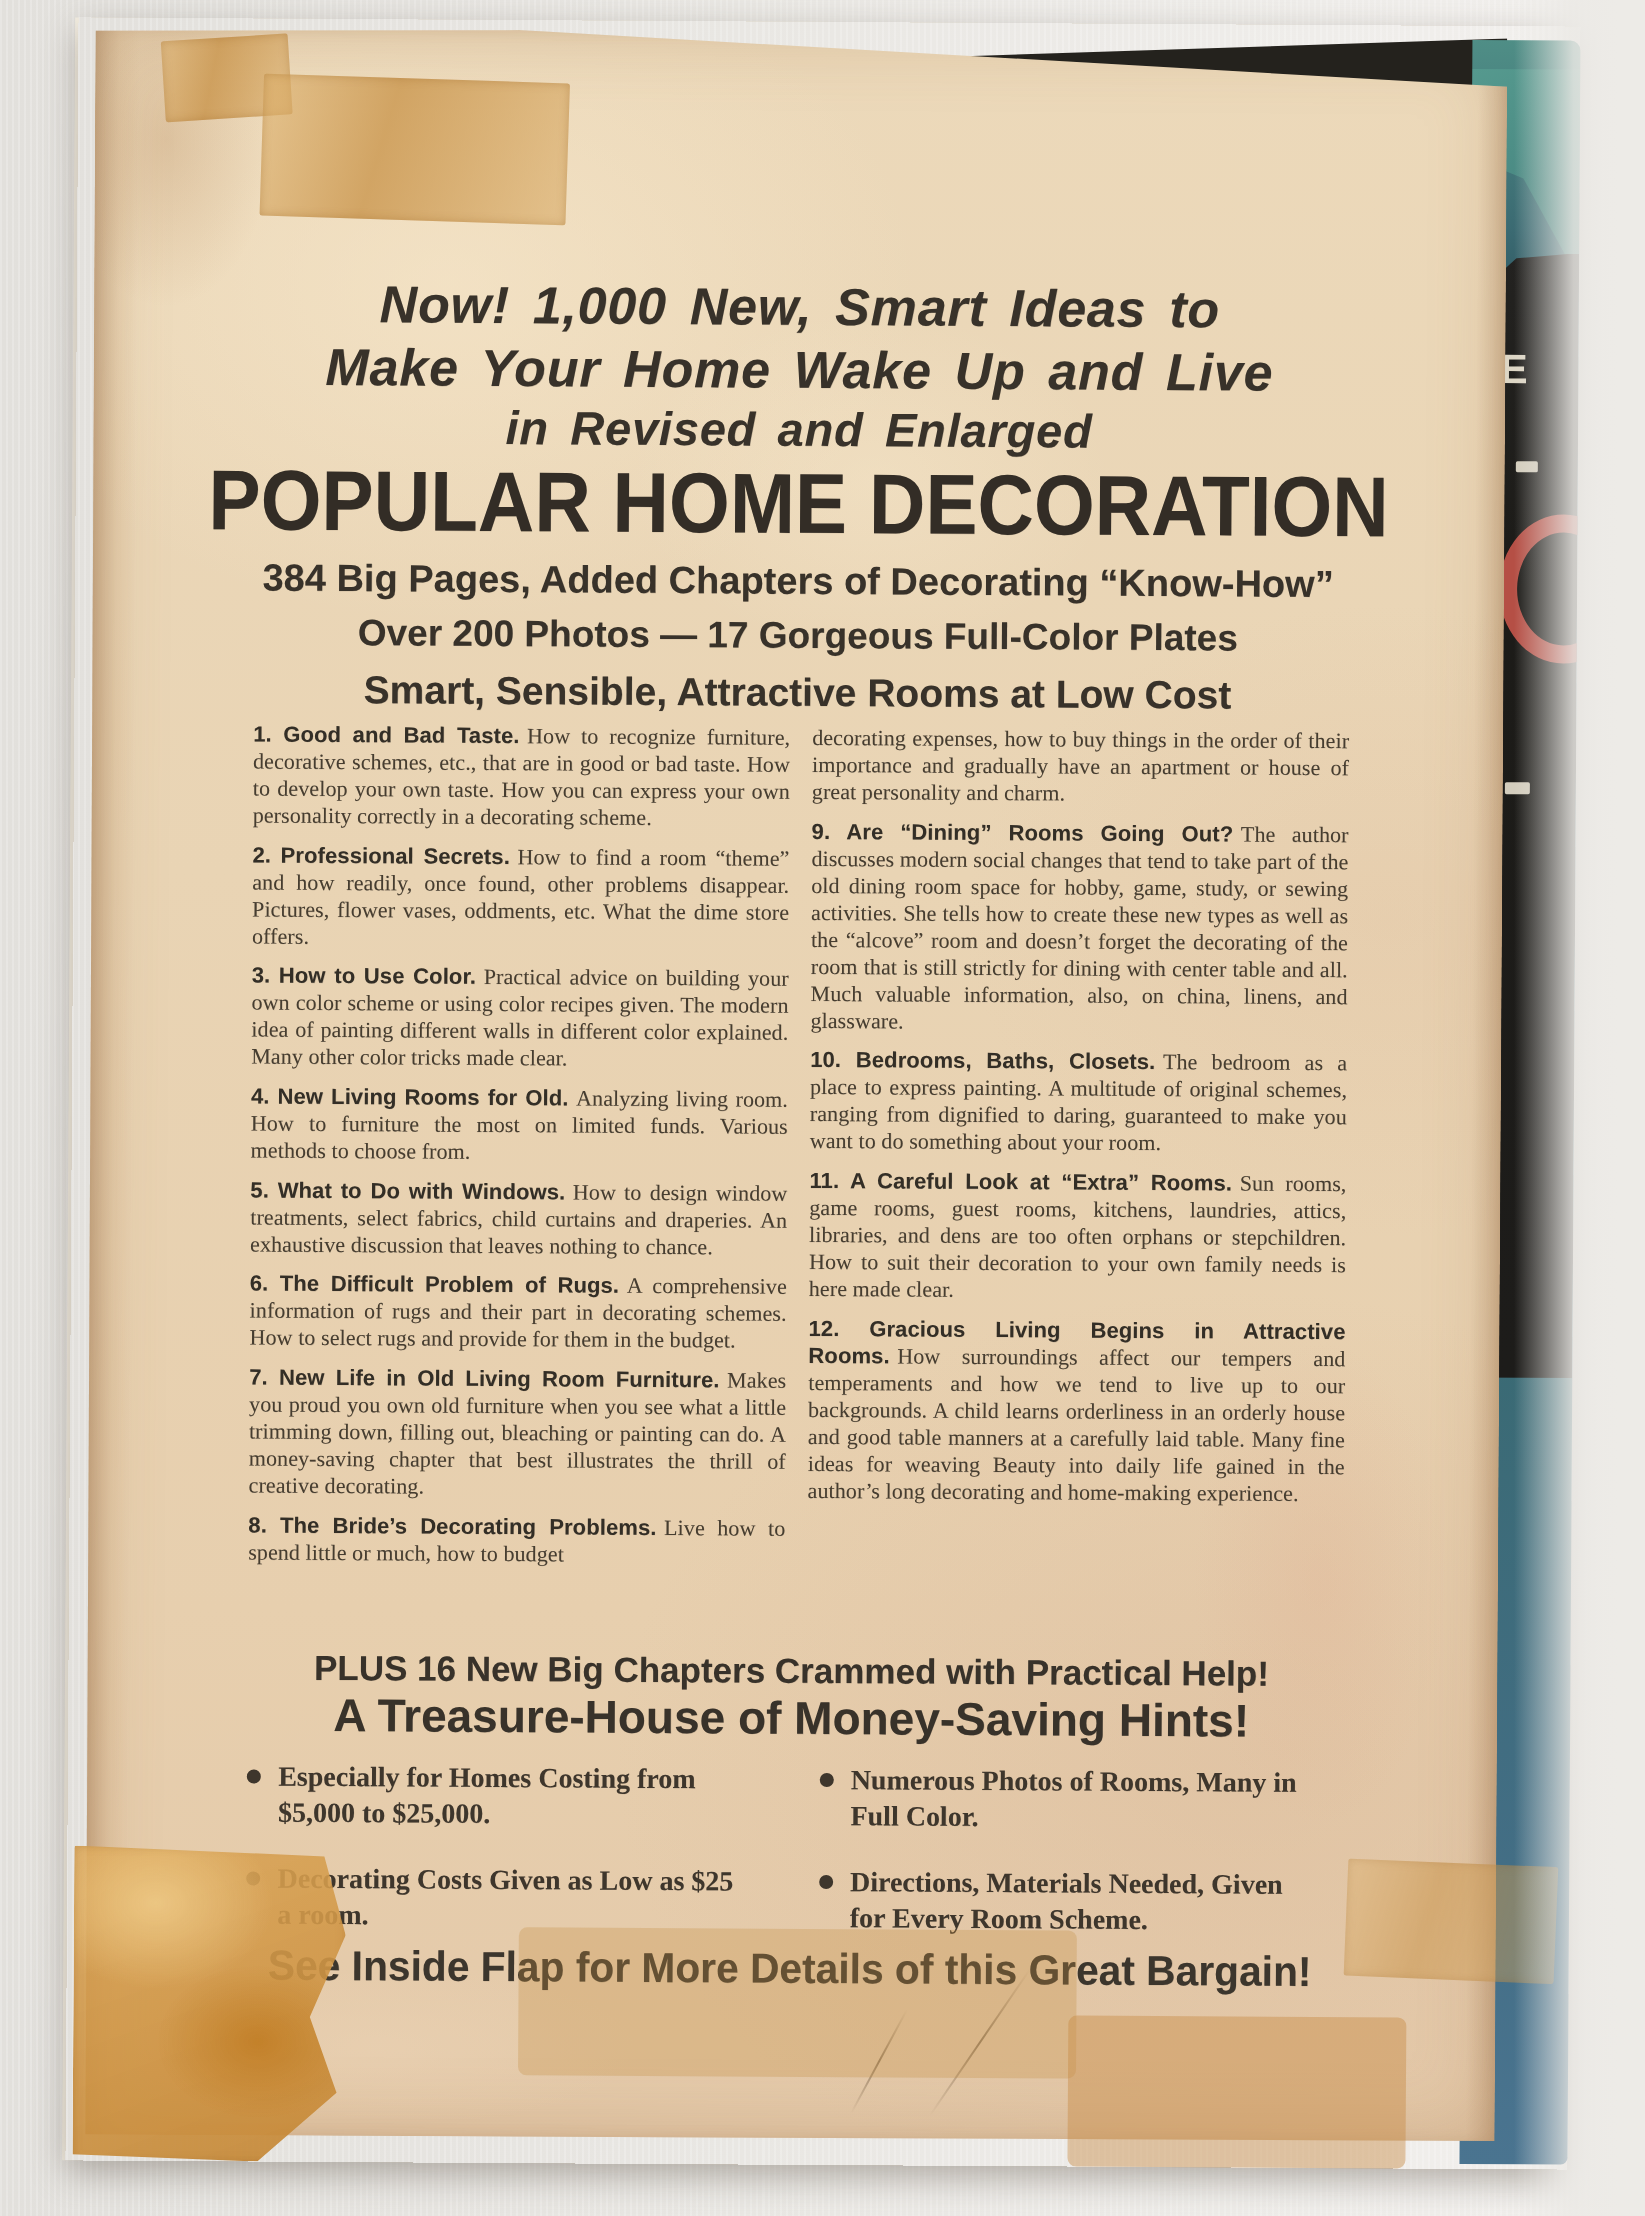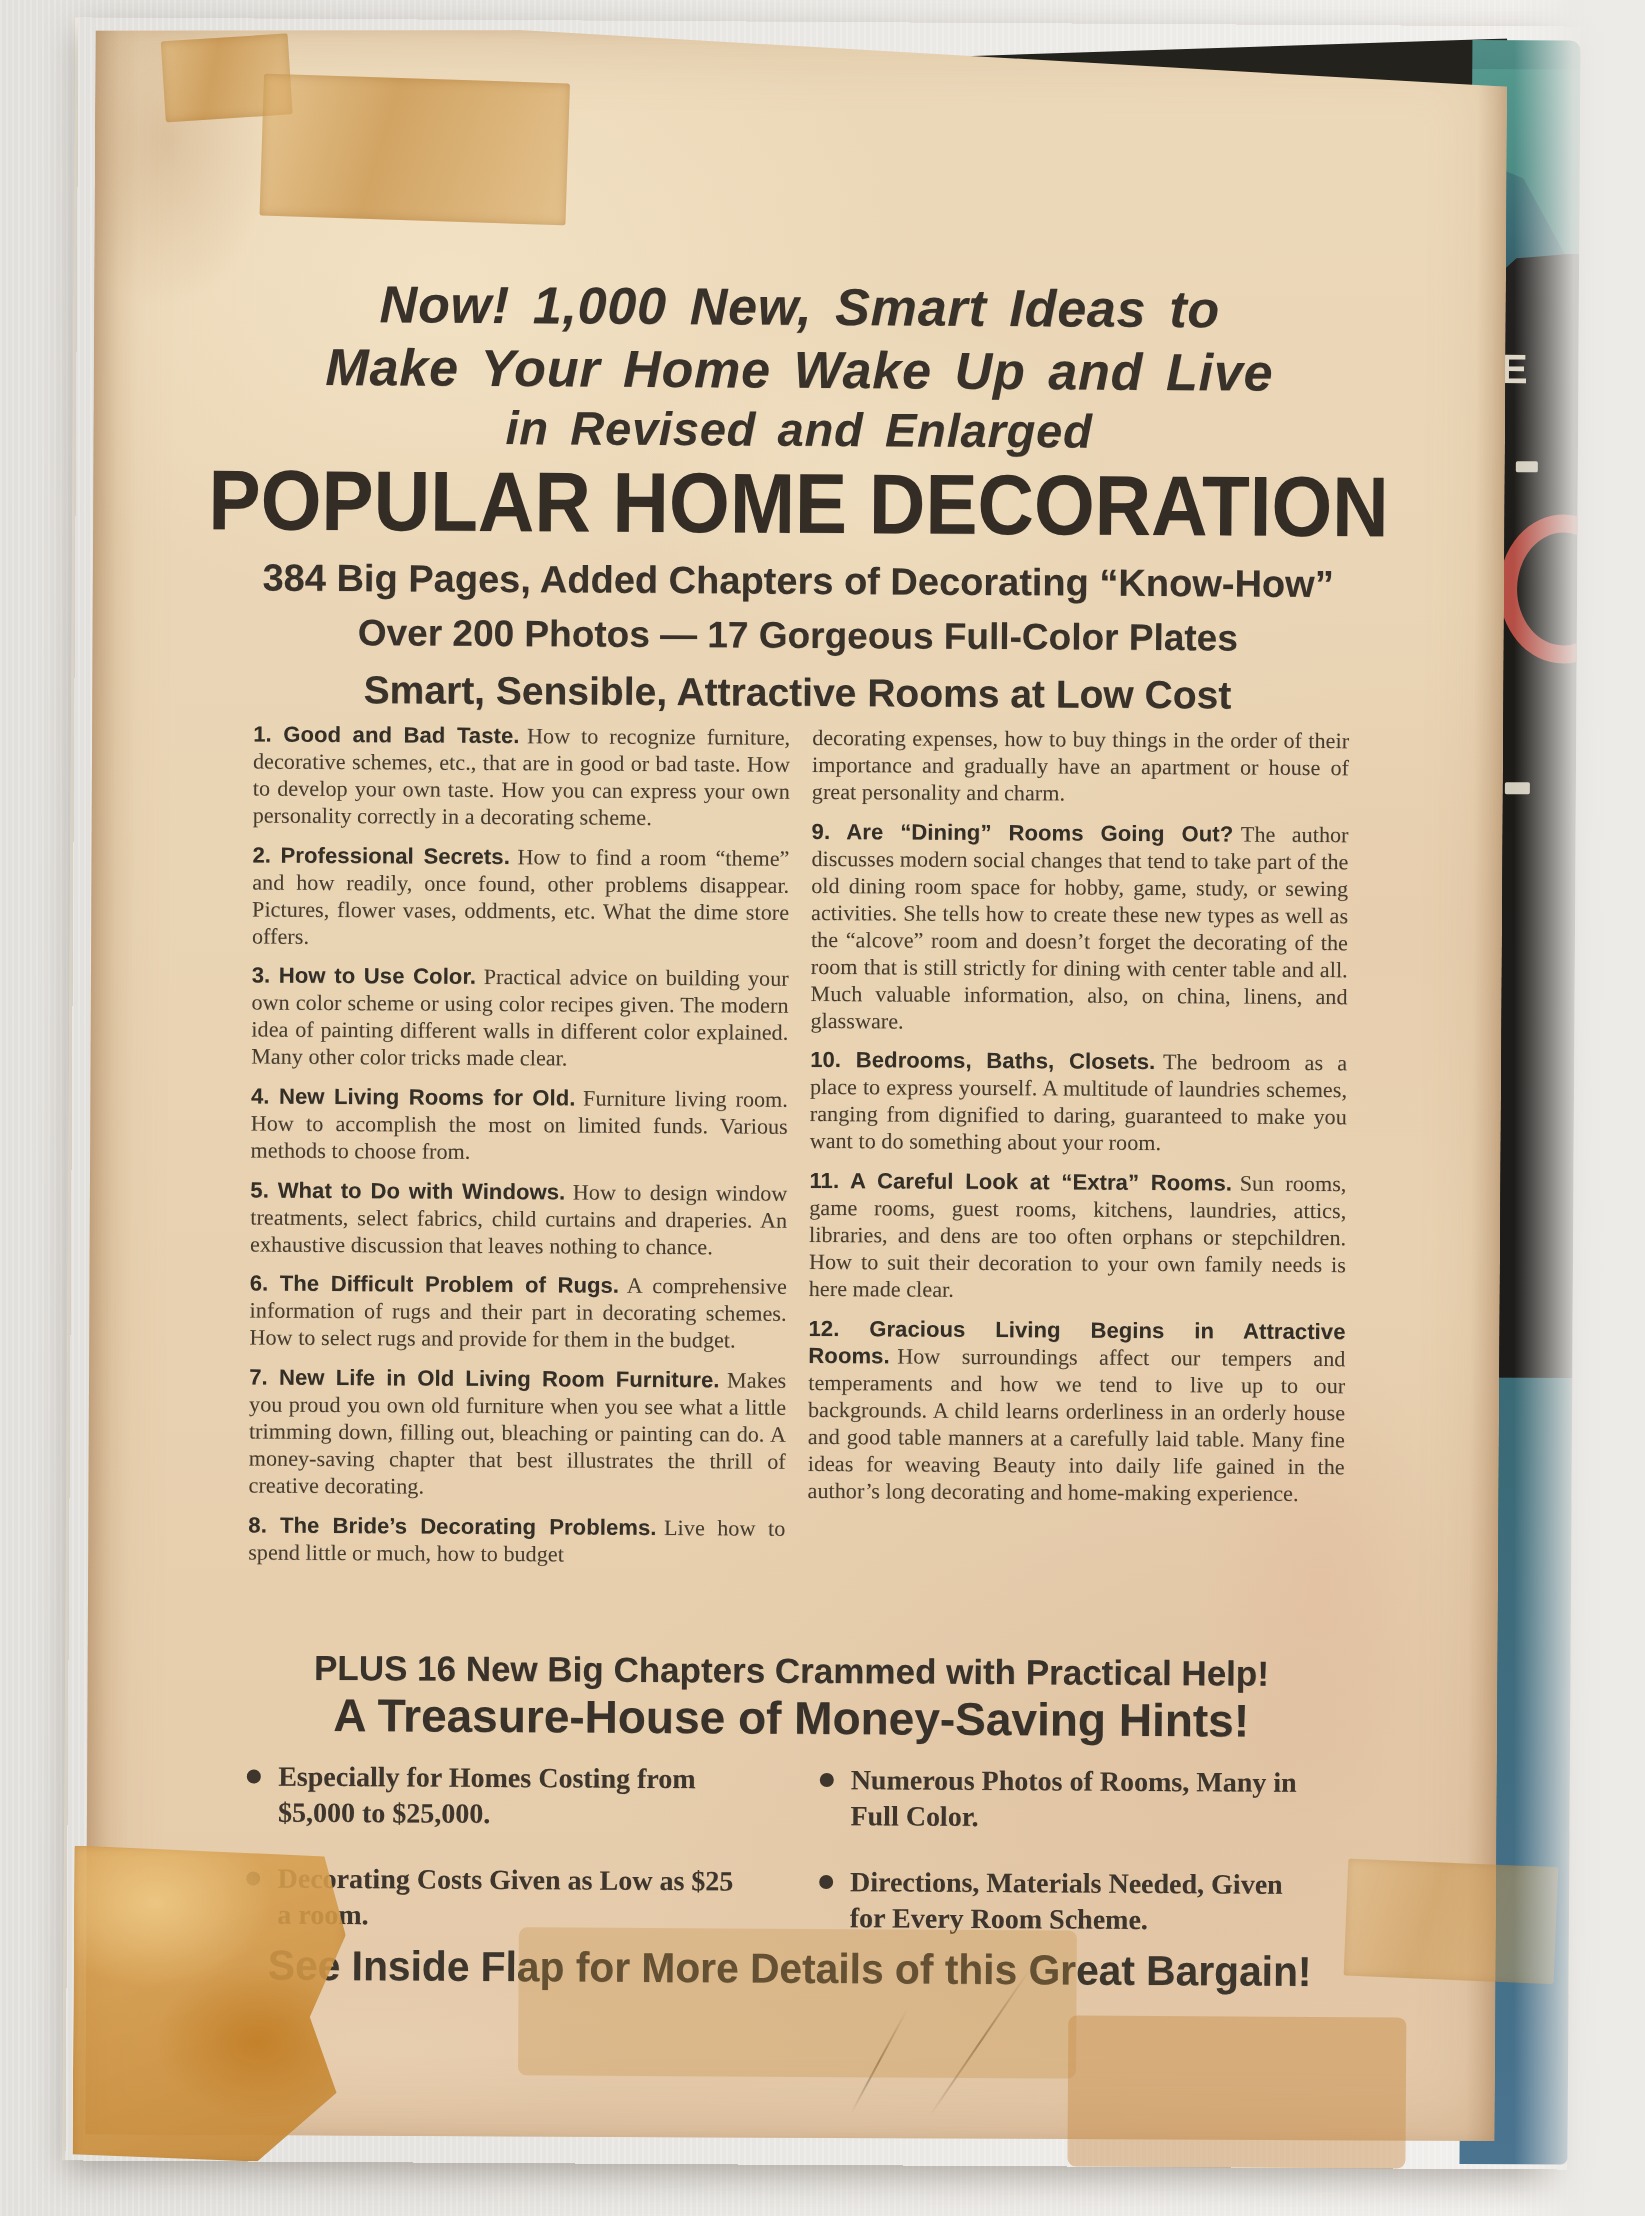--- a/index.html
+++ b/index.html
@@ -160,30 +160,30 @@
       <div class="display title-line">POPULAR HOME DECORATION</div>
       <div class="display sub1">384 Big Pages, Added Chapters of Decorating “Know-How”</div>
       <div class="display sub2">Over 200 Photos — 17 Gorgeous Full-Color Plates</div>
       <div class="display sec-heading">Smart, Sensible, Attractive Rooms at Low Cost</div>
 
       <div class="columns">
         <div class="col">
           <p class="item"><span class="item-head">1.  Good and Bad Taste.</span><span class="item-text">How to recognize furniture, decorative schemes, etc., that are in good or bad taste. How to develop your own taste. How you can express your own personality correctly in a decorating scheme.</span></p>
           <p class="item"><span class="item-head">2. Professional Secrets.</span><span class="item-text">How to find a room “theme” and how readily, once found, other problems disappear. Pictures, flower vases, oddments, etc. What the dime store offers.</span></p>
           <p class="item"><span class="item-head">3. How to Use Color.</span><span class="item-text">Practical advice on building your own color scheme or using color recipes given. The modern idea of painting different walls in different color explained. Many other color tricks made clear.</span></p>
-          <p class="item"><span class="item-head">4. New Living Rooms for Old.</span><span class="item-text">Furniture living room. How to accomplish the most on limited funds. Various methods to choose from.</span></p>
+          <p class="item"><span class="item-head">4. New Living Rooms for Old.</span><span class="item-text">Analyzing living room. How to furniture the most on limited funds. Various methods to choose from.</span></p>
           <p class="item"><span class="item-head">5. What to Do with Windows.</span><span class="item-text">How to design window treatments, select fabrics, child curtains and draperies. An exhaustive discussion that leaves nothing to chance.</span></p>
           <p class="item"><span class="item-head">6. The Difficult Problem of Rugs.</span><span class="item-text">A comprehensive information of rugs and their part in decorating schemes. How to select rugs and provide for them in the budget.</span></p>
           <p class="item"><span class="item-head">7. New Life in Old Living Room Furniture.</span><span class="item-text">Makes you proud you own old furniture when you see what a little trimming down, filling out, bleaching or painting can do. A money-saving chapter that best illustrates the thrill of creative decorating.</span></p>
           <p class="item"><span class="item-head">8. The Bride’s Decorating Problems.</span><span class="item-text">Live how to spend little or much, how to budget</span></p>
         </div>
         <div class="col">
           <p class="item"><span class="item-text">decorating expenses, how to buy things in the order of their importance and gradually have an apartment or house of great personality and charm.</span></p>
           <p class="item"><span class="item-head">9. Are “Dining” Rooms Going Out?</span><span class="item-text">The author discusses modern social changes that tend to take part of the old dining room space for hobby, game, study, or sewing activities. She tells how to create these new types as well as the “alcove” room and doesn’t forget the decorating of the room that is still strictly for dining with center table and all. Much valuable information, also, on china, linens, and glassware.</span></p>
-          <p class="item"><span class="item-head">10. Bedrooms, Baths, Closets.</span><span class="item-text">The bedroom as a place to express yourself. A multitude of laundries schemes, ranging from dignified to daring, guaranteed to make you want to do something about your room.</span></p>
+          <p class="item"><span class="item-head">10. Bedrooms, Baths, Closets.</span><span class="item-text">The bedroom as a place to express painting. A multitude of original schemes, ranging from dignified to daring, guaranteed to make you want to do something about your room.</span></p>
           <p class="item"><span class="item-head">11. A Careful Look at “Extra” Rooms.</span><span class="item-text">Sun rooms, game rooms, guest rooms, kitchens, laundries, attics, libraries, and dens are too often orphans or stepchildren. How to suit their decoration to your own family needs is here made clear.</span></p>
           <p class="item"><span class="item-head">12. Gracious Living Begins in Attractive Rooms.</span><span class="item-text">How surroundings affect our tempers and temperaments and how we tend to live up to our backgrounds. A child learns orderliness in an orderly house and good table manners at a carefully laid table. Many fine ideas for weaving Beauty into daily life gained in the author’s long decorating and home-making experience.</span></p>
         </div>
       </div>
 
       <div class="display plus-line">PLUS 16 New Big Chapters Crammed with Practical Help!</div>
       <div class="display treasure-line">A Treasure-House of Money-Saving Hints!</div>
 
       <div class="bullets">
         <div class="bullet">

